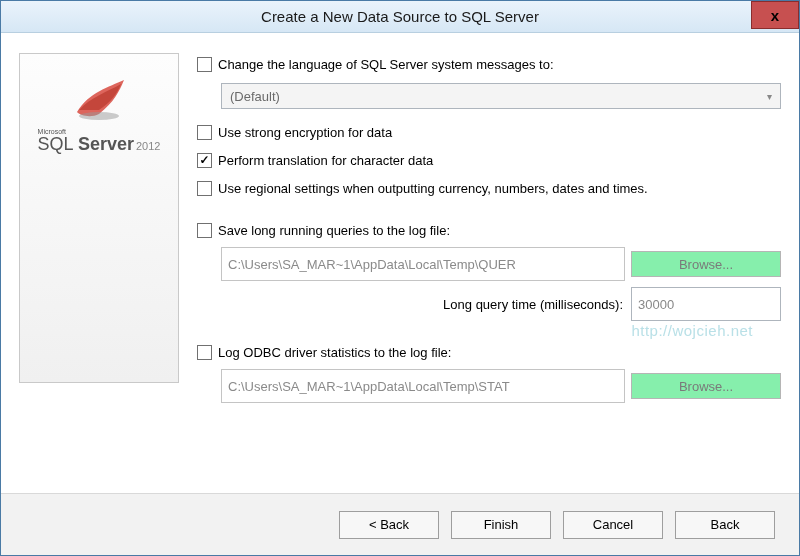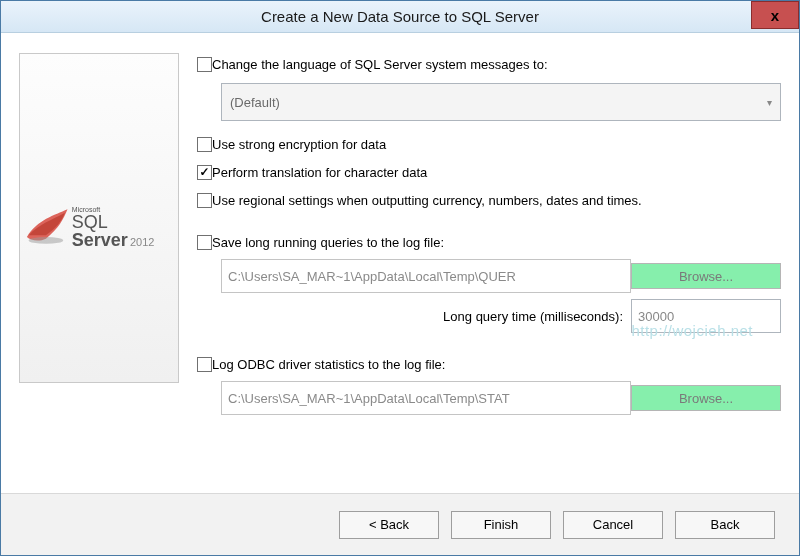--- a/index.html
+++ b/index.html
@@ -55,20 +55,21 @@
     display: flex;
     padding: 20px 18px 10px 18px;
     gap: 18px;
   }
   .sidebar-img {
     width: 160px;
     height: 330px;
     border: 1px solid #c9c9c9;
     background: linear-gradient(to bottom, #fdfdfd, #f0f0f0);
     display: flex;
+    flex-direction: column;
     align-items: center;
     padding-top: 18px;
     position: relative;
   }
   .sql-logo {
     width: 60px;
     height: 50px;
     margin-bottom: 6px;
   }
   .sql-text-block {
@@ -104,20 +105,21 @@
   .form-area {
     flex: 1;
     display: flex;
     flex-direction: column;
     gap: 6px;
     position: relative;
   }
   .row {
     display: flex;
     align-items: center;
+    gap: 6px;
     min-height: 22px;
   }
   .row.indent { padding-left: 24px; }
   .checkbox {
     width: 15px;
     height: 15px;
     border: 1px solid #707070;
     background: #fff;
     display: inline-flex;
     align-items: center;
@@ -128,21 +130,21 @@
   .checkbox.checked::after {
     content: "✓";
     font-size: 12px;
     color: #000;
     font-weight: bold;
     line-height: 1;
   }
   .label { color: #000; }
   .select {
     flex: 1;
-    height: 38px;
+    height: 26px;
     border: 1px solid #aeb5bd;
     background: #f4f4f4;
     color: #6a6a6a;
     padding: 0 8px;
     display: flex;
     align-items: center;
     justify-content: space-between;
     margin-top: 2px;
     margin-bottom: 6px;
   }

